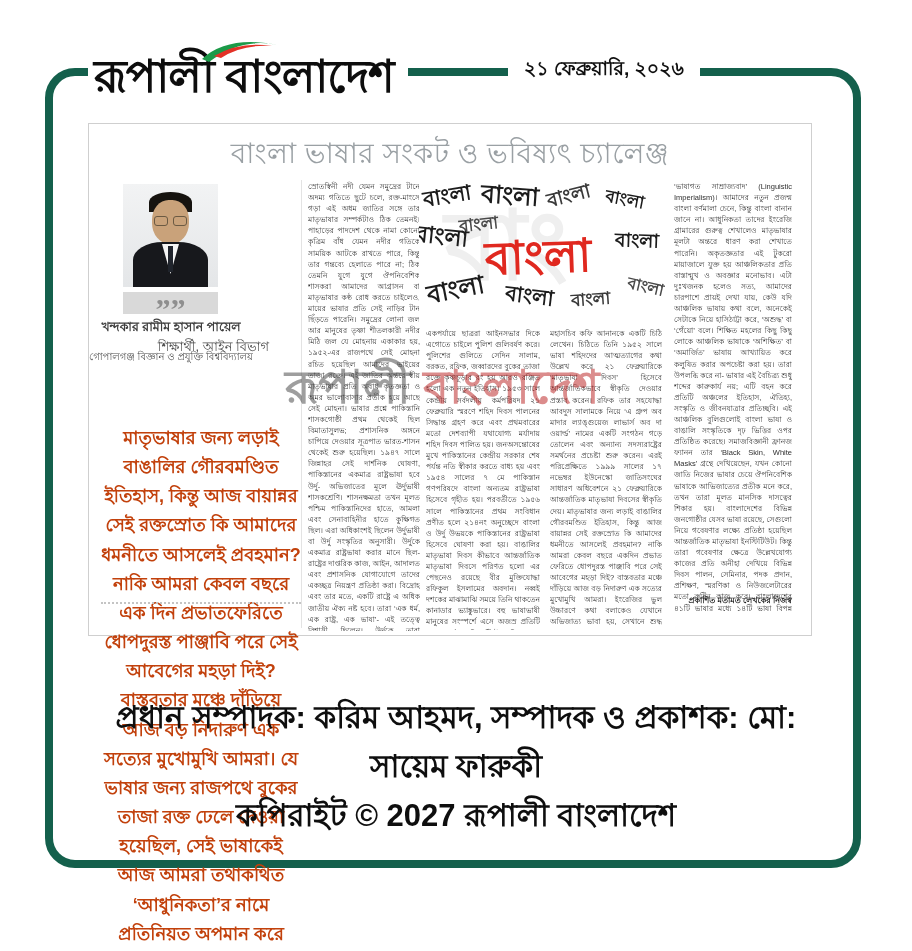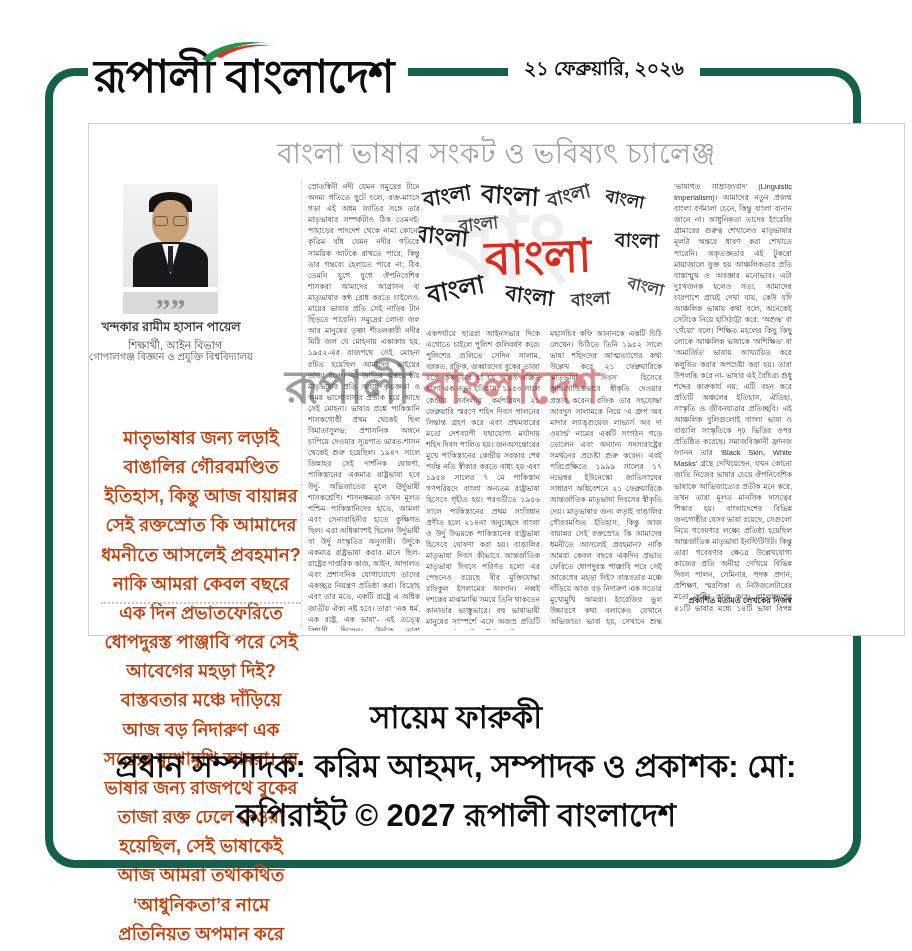--- a/index.html
+++ b/index.html
@@ -24,21 +24,21 @@
   
   .masthead{position:absolute;left:0;top:24px;width:912px;height:90px;z-index:5;}
   .logo{position:absolute;left:88px;top:14px;background:#fff;padding:0 14px 0 6px;height:78px;}
   .logo-swoosh{position:absolute;left:112px;top:-4px;}
   .logo-text{font-size:45px;font-weight:800;color:#0d0d0d;letter-spacing:-1px;
     line-height:78px;white-space:nowrap;}
   .masthead-date{position:absolute;left:508px;top:0;height:90px;line-height:90px;
     background:#fff;padding:0 16px;font-size:19px;font-weight:600;color:#101010;white-space:nowrap;z-index:6;}
 
   
-  .article-box{position:absolute;left:88px;top:123px;width:817px;height:513px;
+  .article-box{position:absolute;left:88px;top:123px;width:724px;height:513px;
     background:#fff;border:1px solid var(--box-border);z-index:4;}
   .headline{position:absolute;left:0;top:8px;width:100%;text-align:center;
     font-size:28px;font-weight:500;color:var(--headline-gray);letter-spacing:.5px;}
 
   
   .watermark{position:absolute;left:196px;top:228px;font-size:46px;font-weight:800;
     white-space:nowrap;z-index:3;pointer-events:none;opacity:.5;}
   .watermark .wm-a{color:#404040;}
   .watermark .wm-b{color:#b91c1c;}
 
@@ -60,22 +60,22 @@
     background:#17181c;border-radius:40% 40% 0 0;}
   .ap-shirt{position:absolute;left:39px;top:60px;width:17px;height:30px;background:#f5f5f5;
     clip-path:polygon(0 0,100% 0,50% 100%);}
   .ap-tie{position:absolute;left:45px;top:62px;width:5px;height:26px;background:#20242c;}
   .quote-band{position:absolute;left:34px;top:168px;width:95px;height:22px;background:#d9d9d9;
     text-align:center;z-index:2;}
   .quote-band span{font-size:30px;line-height:34px;color:#8f8f8f;font-weight:800;
     font-family:"Liberation Serif","DejaVu Serif",serif;}
   .author-name{position:absolute;left:0px;top:194px;width:164px;text-align:center;
     font-size:12.5px;font-weight:600;color:#3f3f3f;z-index:2;}
-  .author-role1{position:absolute;left:4px;top:213px;width:164px;text-align:center;
-    font-size:11px;color:#4d4d4d;z-index:2;}
+  .author-role1{position:absolute;left:16px;top:213px;width:164px;text-align:right;
+    font-size:13px;color:#4d4d4d;z-index:2;}
   .author-role2{position:absolute;left:0px;top:225px;width:164px;text-align:center;
     font-size:10px;color:#4d4d4d;z-index:2;}
   .standfirst{position:absolute;left:12px;top:300px;width:200px;font-size:18px;
     line-height:1.62;font-weight:700;color:#c2410c;text-align:center;z-index:2;}
   .dotted-sep{position:absolute;left:12px;top:478px;width:200px;border-top:2px dotted #c4c4c4;z-index:2;}
 
   .v-divider{position:absolute;left:212px;top:56px;height:448px;border-left:1px solid #e3e3e3;z-index:1;}
 
   .col2{left:219px;top:57px;width:112px;height:450px;}
   .col3{left:337px;top:204px;width:114px;height:302px;}
@@ -162,18 +162,18 @@
       <span class="cg" style="left:8px;top:92px;font-size:25px;transform:rotate(-11deg);">বাংলা</span>
       <span class="cg" style="left:86px;top:102px;font-size:21px;transform:rotate(7deg);">বাংলা</span>
       <span class="cg" style="left:152px;top:108px;font-size:17px;transform:rotate(-4deg);color:#3a3a3a;">বাংলা</span>
       <span class="cg" style="left:208px;top:96px;font-size:16px;transform:rotate(13deg);color:#4a4a4a;">বাংলা</span>
       <span class="cg-main">বাংলা</span>
     </figure>
 
   </section>
 
   <footer class="footer">
+    <div>প্রধান সম্পাদক: করিম আহমদ, সম্পাদক ও প্রকাশক: মো:</div>
     <div>সায়েম ফারুকী</div>
-    <div>প্রধান সম্পাদক: করিম আহমদ, সম্পাদক ও প্রকাশক: মো:</div>
     <div>কপিরাইট © 2027 রূপালী বাংলাদেশ</div>
   </footer>
 
 </div>
 
 </body></html>

